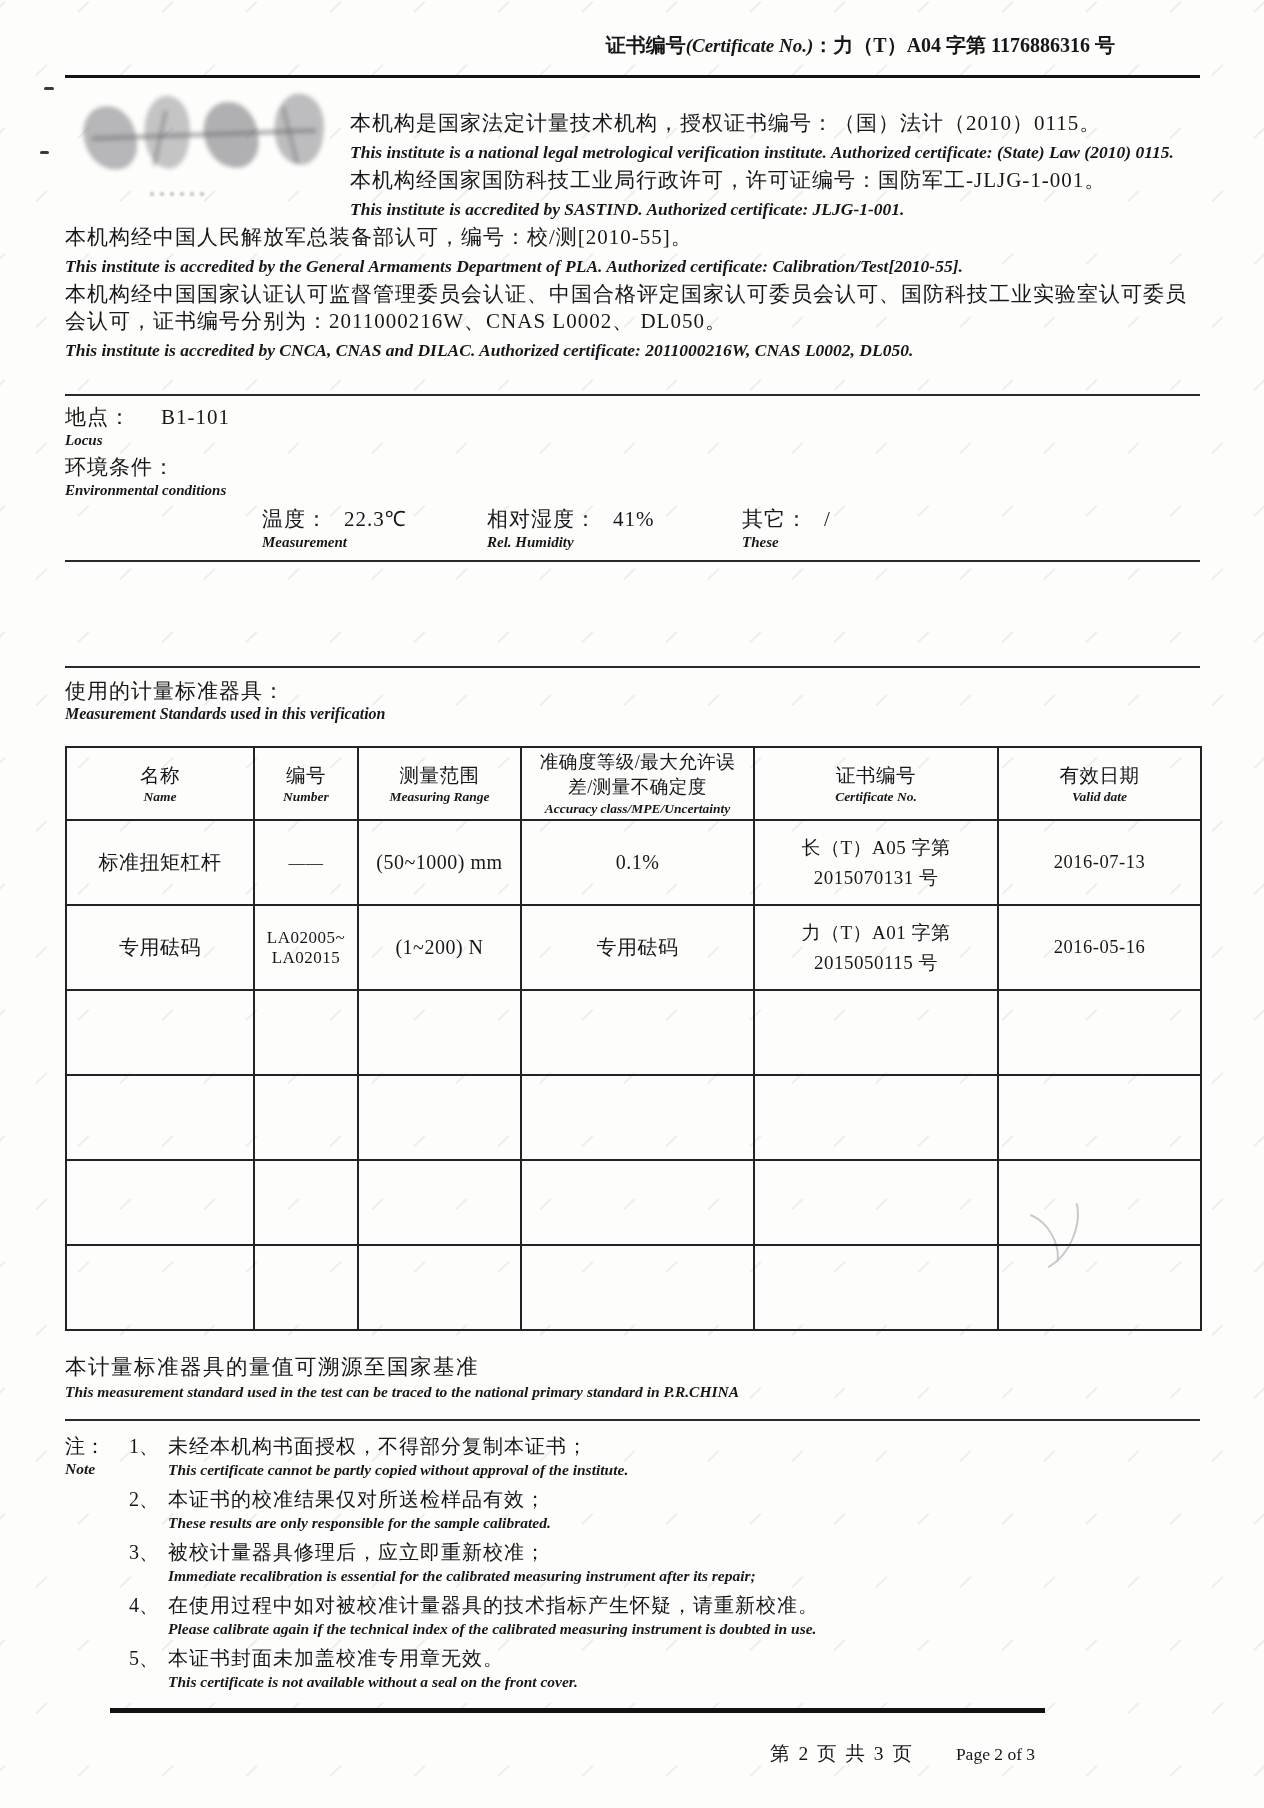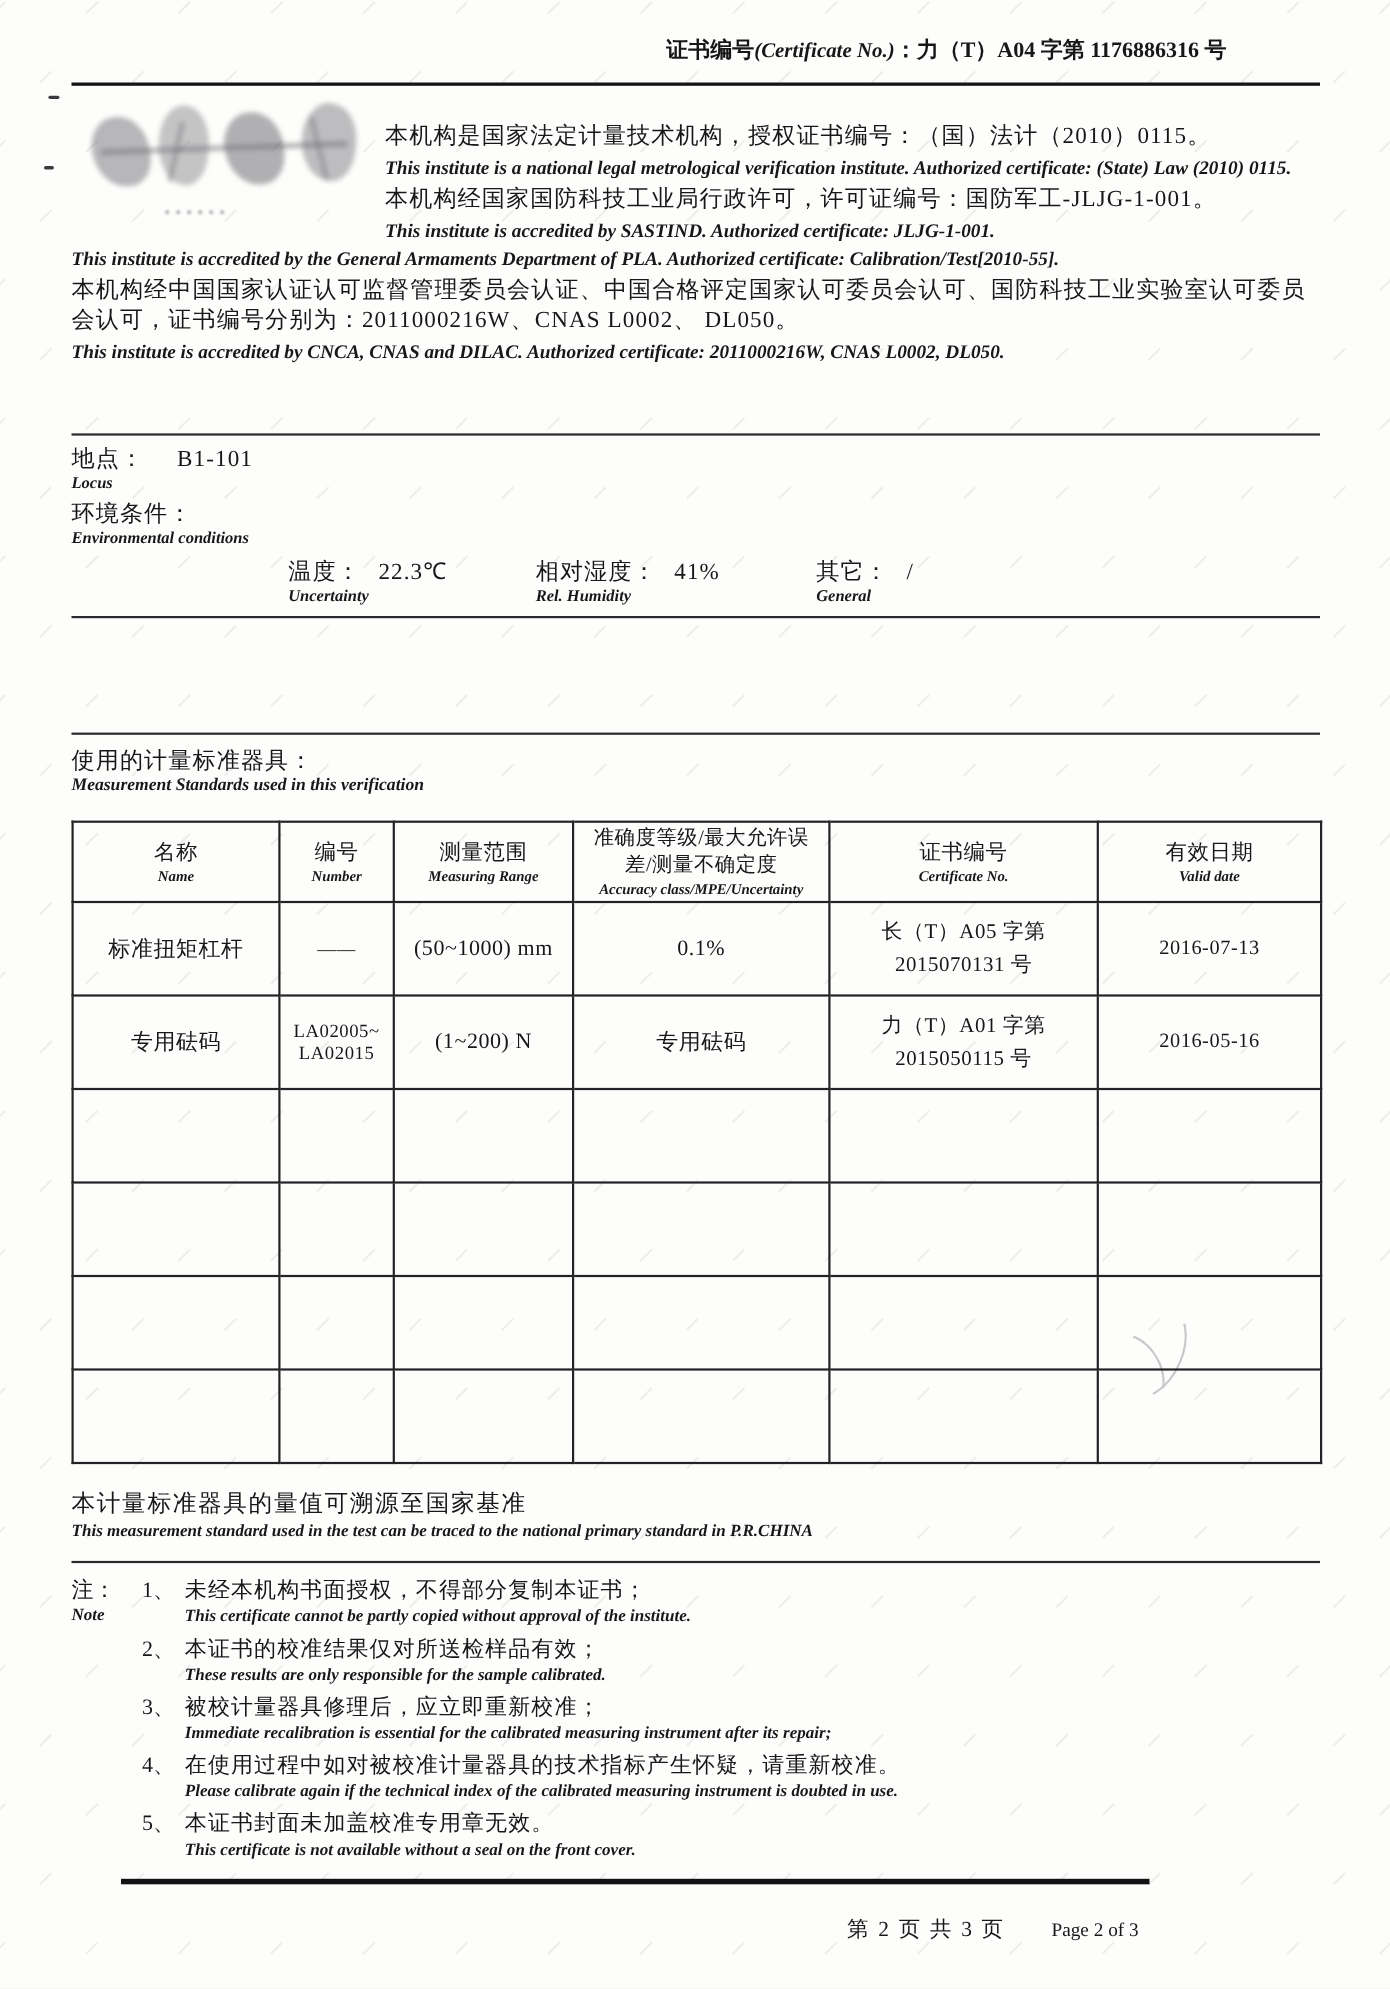--- a/index.html
+++ b/index.html
@@ -547,44 +547,45 @@
     </div>
     <div class="rule thick" style="top:75px"></div>
 
     <div class="sec" style="top:110px">
       <div class="indent">
         <p class="cn cn-21">本机构是国家法定计量技术机构，授权证书编号：（国）法计（2010）0115。</p>
         <p class="en en-lg just">This institute is a national legal metrological verification institute. Authorized certificate: (State) Law (2010) 0115.</p>
         <p class="cn cn-21">本机构经国家国防科技工业局行政许可，许可证编号：国防军工-JLJG-1-001。</p>
         <p class="en en-lg">This institute is accredited by SASTIND. Authorized certificate: JLJG-1-001.</p>
       </div>
+      <p class="cn cn-21">本机构经中国人民解放军总装备部认可，编号：校/测[2010-55]。</p>
       <p class="en en-lg">This institute is accredited by the General Armaments Department of PLA. Authorized certificate: Calibration/Test[2010-55].</p>
       <p class="cn cn-21">本机构经中国国家认证认可监督管理委员会认证、中国合格评定国家认可委员会认可、国防科技工业实验室认可委员会认可，证书编号分别为：2011000216W、CNAS L0002、 DL050。</p>
       <p class="en en-lg">This institute is accredited by CNCA, CNAS and DILAC. Authorized certificate: 2011000216W, CNAS L0002, DL050.</p>
     </div>
 
     <div class="rule" style="top:394px"></div>
 
     <div class="sec" style="top:404px">
       <div class="cn cn-21"><span>地点：</span><span style="margin-left:30px">B1-101</span></div>
       <div class="en en-sm">Locus</div>
       <div class="cn cn-21" style="margin-top:4px">环境条件：</div>
       <div class="en en-sm">Environmental conditions</div>
       <div class="env-row">
         <div class="env-cell" style="left:197px">
           <span class="cn cn-21">温度：</span><span class="cn cn-21 env-val">22.3℃</span>
-          <div class="en en-sm">Uncertainty</div>
+          <div class="en en-sm">Measurement</div>
         </div>
         <div class="env-cell" style="left:422px">
           <span class="cn cn-21">相对湿度：</span><span class="cn cn-21 env-val">41%</span>
           <div class="en en-sm">Rel. Humidity</div>
         </div>
         <div class="env-cell" style="left:677px">
           <span class="cn cn-21">其它：</span><span class="cn cn-21 env-val">/</span>
-          <div class="en en-sm">General</div>
+          <div class="en en-sm">These</div>
         </div>
       </div>
     </div>
 
     <div class="rule" style="top:560px"></div>
 
 
     <div class="rule" style="top:666px"></div>
 
     <div class="sec" style="top:678px">

